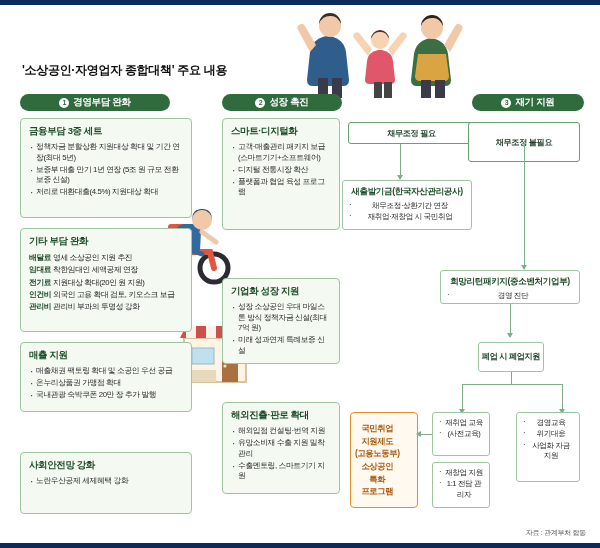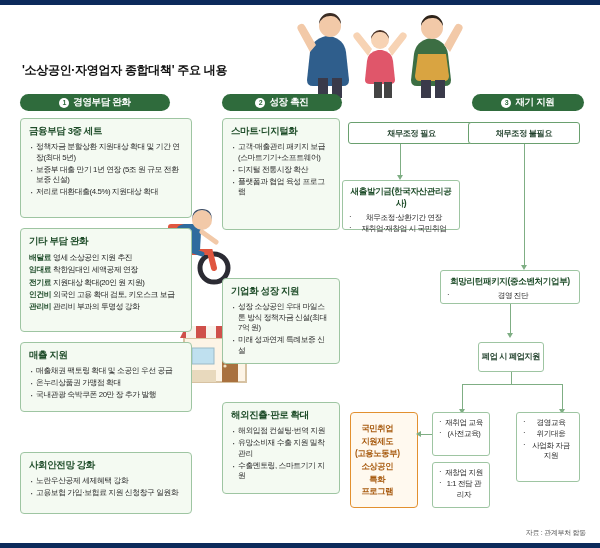--- a/index.html
+++ b/index.html
@@ -209,21 +209,20 @@
       <li>매출채권 팩토링 확대 및 소공인 우선 공급</li>
       <li>온누리상품권 가맹점 확대</li>
       <li>국내관광 숙박쿠폰 20만 장 추가 발행</li>
     </ul>
   </div>
 
   <div class="card" style="left:20px;top:452px;width:172px;height:62px;">
     <h4>사회안전망 강화</h4>
     <ul>
       <li>노란우산공제 세제혜택 강화</li>
-      <li>고용보험 가입·보험료 지원 신청창구 일원화</li>
     </ul>
   </div>
 
   <div class="card" style="left:222px;top:118px;width:118px;height:112px;">
     <h4>스마트·디지털화</h4>
     <ul>
       <li>고객·매출관리 패키지 보급 (스마트기기+소프트웨어)</li>
       <li>디지털 전통시장 확산</li>
       <li>플랫폼과 협업 육성 프로그램</li>
     </ul>
@@ -240,29 +239,29 @@
   <div class="card" style="left:222px;top:402px;width:118px;height:92px;">
     <h4>해외진출·판로 확대</h4>
     <ul>
       <li>해외입점 컨설팅·번역 지원</li>
       <li>유망소비재 수출 지원 밀착관리</li>
       <li>수출멘토링, 스마트기기 지원</li>
     </ul>
   </div>
 
   <div class="flowbox head" style="left:348px;top:122px;width:127px;height:22px;">채무조정 필요</div>
-  <div class="flowbox head" style="left:468px;top:122px;width:112px;height:22px;">채무조정 불필요</div>
+  <div class="flowbox head" style="left:468px;top:122px;width:112px;height:40px;">채무조정 불필요</div>
 
   <div class="vline" style="left:400px;top:144px;height:32px;"></div>
   <div class="arrow-dn" style="left:396.5px;top:175px;"></div>
 
   <div class="vline" style="left:524px;top:144px;height:122px;"></div>
   <div class="arrow-dn" style="left:520.5px;top:265px;"></div>
 
-  <div class="flowbox listbox" style="left:342px;top:180px;width:118px;height:50px;">
+  <div class="flowbox listbox" style="left:342px;top:180px;width:130px;height:50px;">
     <span class="bt">새출발기금(한국자산관리공사)</span>
     <ul>
       <li>채무조정·상환기간 연장</li>
       <li>재취업·재창업 시 국민취업</li>
     </ul>
   </div>
 
   <div class="flowbox listbox" style="left:440px;top:270px;width:140px;height:34px;">
     <span class="bt">희망리턴패키지(중소벤처기업부)</span>
     <ul>

